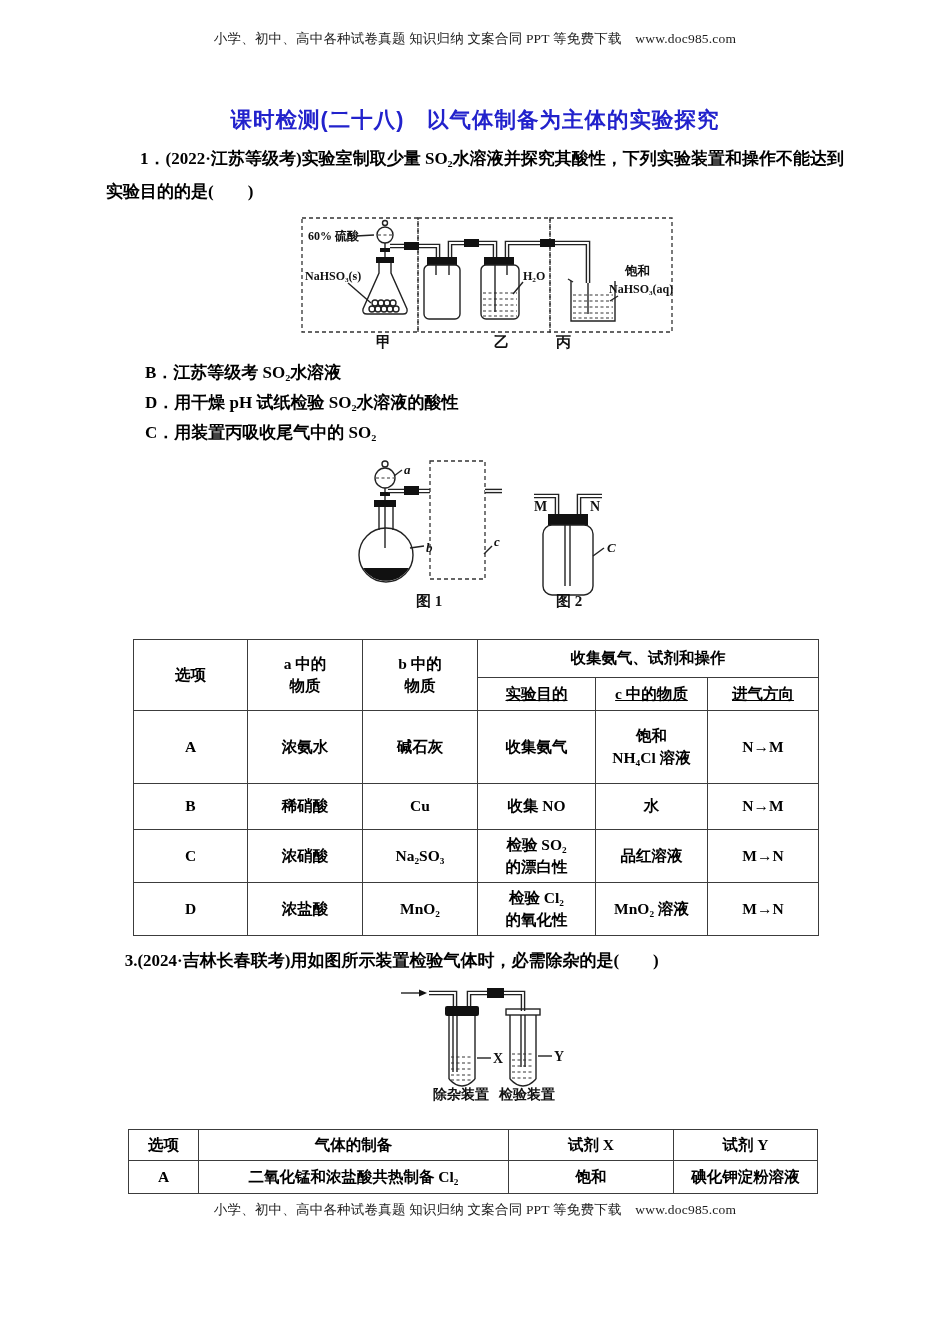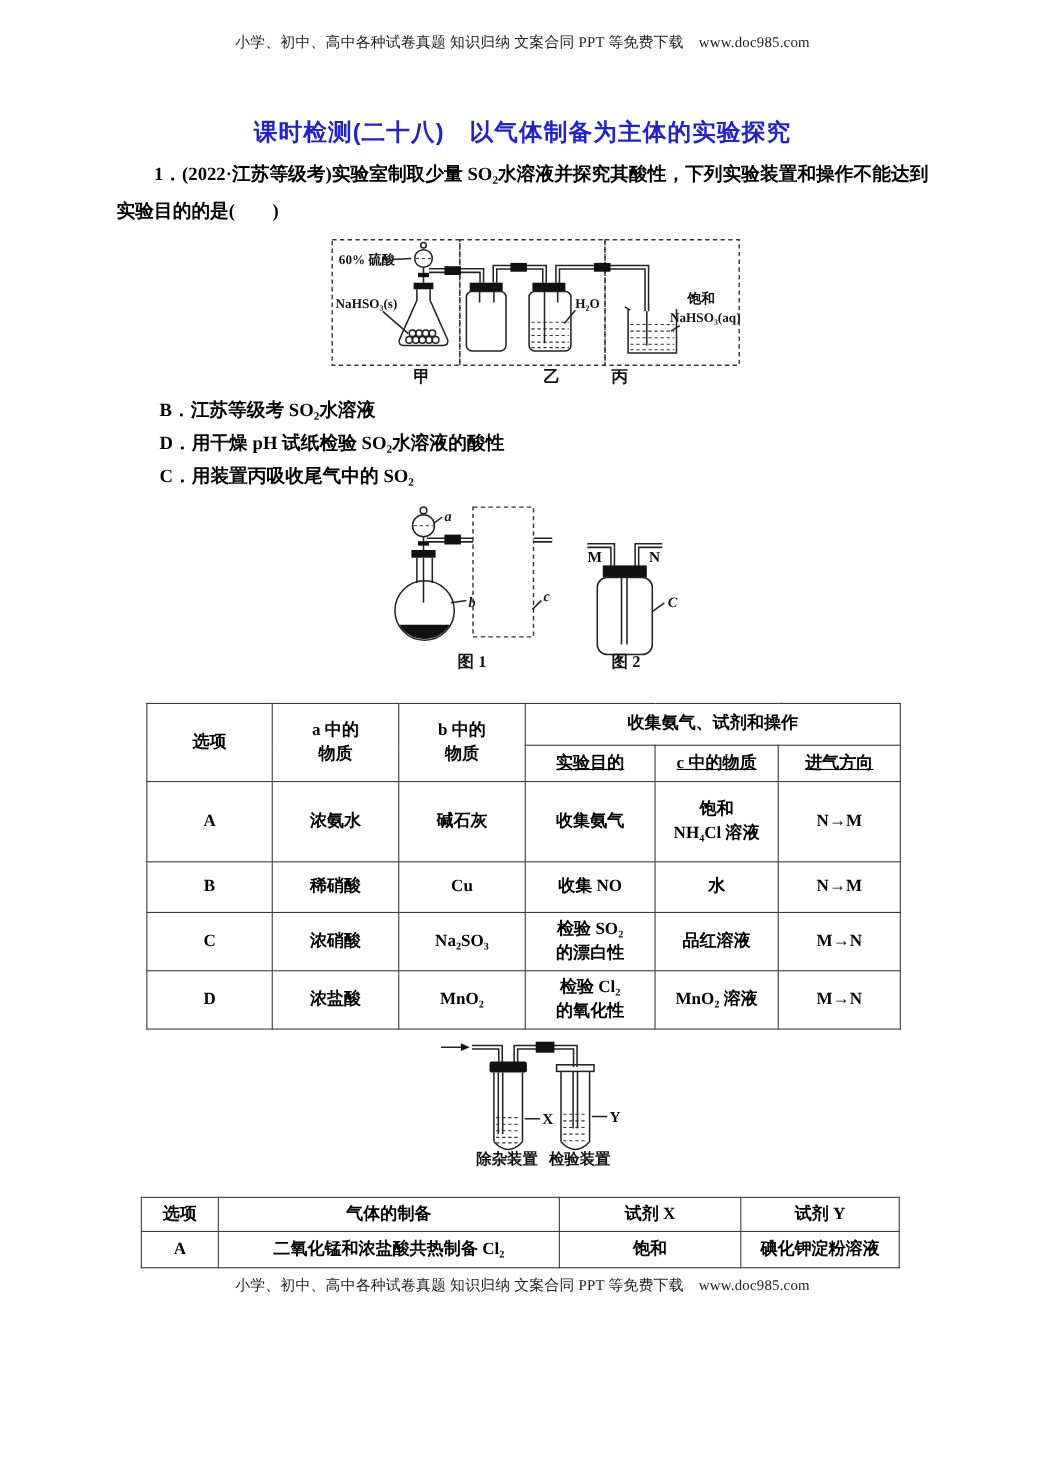--- a/index.html
+++ b/index.html
@@ -246,20 +246,21 @@
         <td>浓盐酸</td>
         <td>MnO₂</td>
         <td>检验 Cl₂
 的氧化性</td>
         <td>MnO₂ 溶液</td>
         <td>M→N</td>
       </tr>
     </tbody>
   </table>
 
+  <div class="stem single" style="margin-top:8px; text-indent:1.1em">3.(2024·吉林长春联考)用如图所示装置检验气体时，必需除杂的是(　　)</div>
 
   <svg class="q3-svg" width="225" height="124" viewBox="0 0 225 124">
     <line class="ln" x1="8" y1="14" x2="26" y2="14" stroke-width="1.8"></line>
     <polygon class="blk" points="26,10.5 34,14 26,17.5"></polygon>
     <path class="tube" d="M36,14 H62 V30"></path>
       <path class="tubein" d="M36,14 H62 V30"></path>
     <path class="tube" d="M76,30 V14 H130 V32"></path>
       <path class="tubein" d="M76,30 V14 H130 V32"></path>
     <rect class="blk" x="94" y="9" width="17" height="10"></rect>
 

